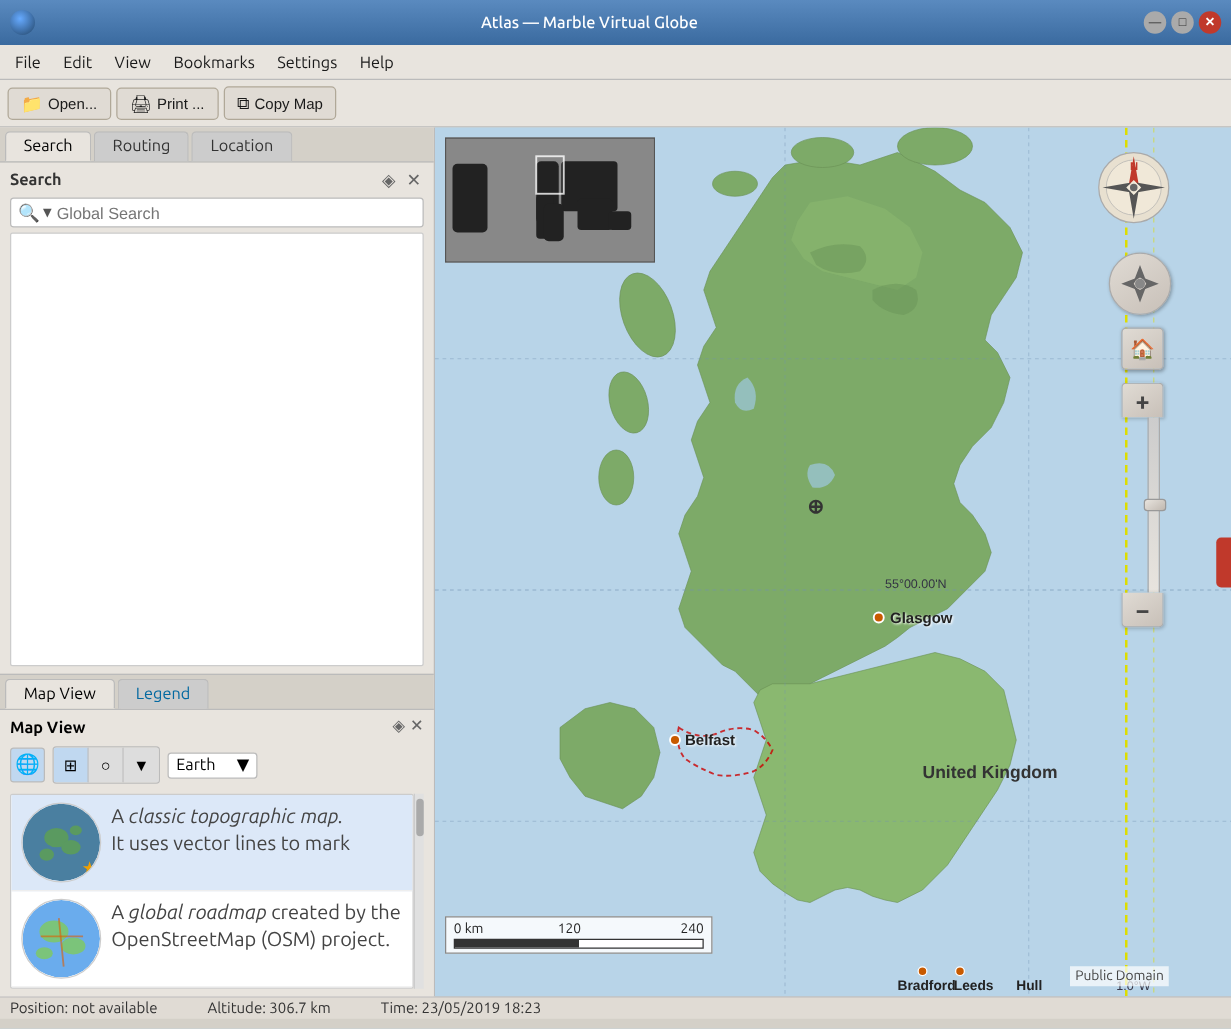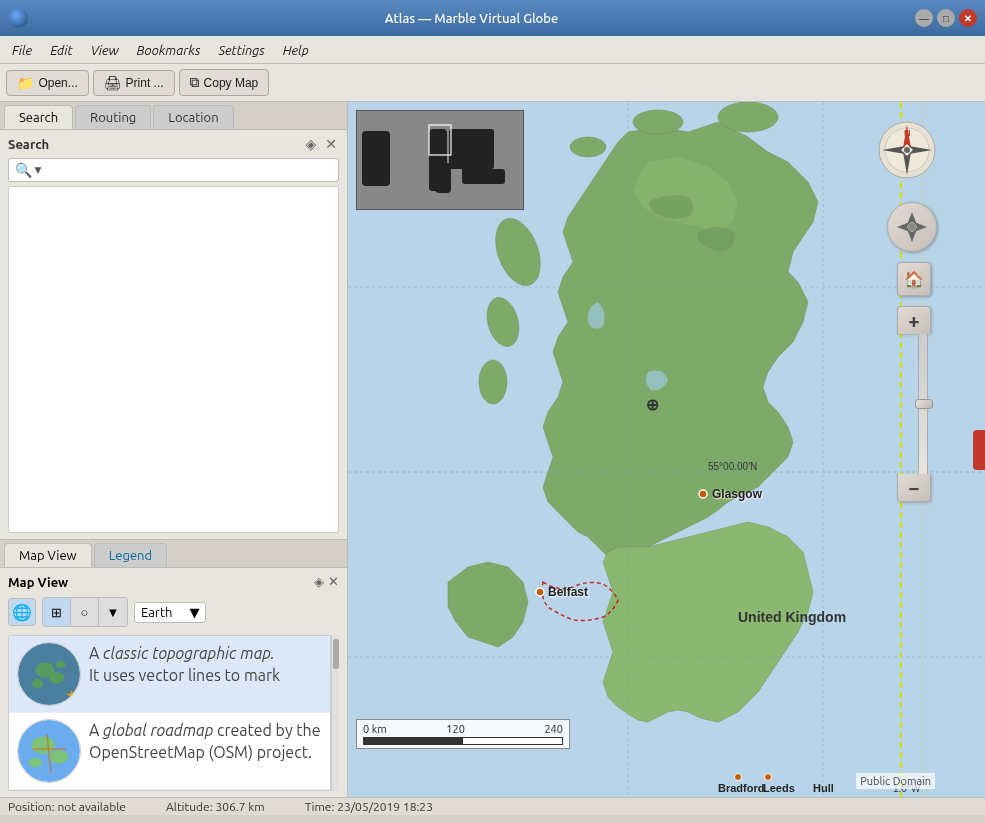--- a/index.html
+++ b/index.html
@@ -33,21 +33,20 @@
       padding: 0 4px;
       border-bottom: 1px solid #bbb;
       gap: 2px;
     }
     .menu-item {
       padding: 3px 8px;
       cursor: pointer;
       border-radius: 3px;
       font-size: 13px;
       color: #1a1a1a;
-      font-style: italic;
     }
 
     
     .toolbar {
       background: #e8e4de;
       height: 38px;
       display: flex;
       align-items: center;
       padding: 0 6px;
       gap: 4px;
@@ -402,20 +401,21 @@
         <div class="search-header-icons">
           <span class="icon-pin">◈</span>
           <span class="icon-x">✕</span>
         </div>
       </div>
       <div class="search-input-row">
         <div class="search-icon-area">
           <span class="binoculars-icon">🔍</span>
           <span class="dropdown-arrow">▼</span>
         </div>
+        <input class="search-input" type="text" placeholder="Global Search" style="">
       </div>
       <div class="search-results-area"></div>
     </div>
 
     <div class="bottom-tabs-row">
       <div class="bottom-tab active">Map View</div>
       <div class="bottom-tab">Legend</div>
     </div>
 
     <div class="map-view-panel">
@@ -599,21 +599,21 @@
     </div>
 
     <div style="position:absolute;right:54px;top:204px;width:34px;height:28px;background:linear-gradient(145deg,#e0dbd4,#c8c0b8);border:1px solid #aaa;border-radius:4px 4px 0 0;border-bottom:none;display:flex;align-items:center;justify-content:center;cursor:pointer;font-size:20px;font-weight:bold;color:#444;box-shadow:1px 1px 3px rgba(0,0,0,0.2);">+</div>
 
     <div style="position:absolute;right:57px;top:232px;width:10px;height:140px;background:linear-gradient(to bottom,#ccc,#e8e4de);border:1px solid #aaa;border-top:none;border-bottom:none;cursor:pointer;">
       <div style="width:18px;height:10px;background:linear-gradient(145deg,#e8e4de,#c0b8b0);border:1px solid #999;border-radius:3px;position:absolute;left:-4px;top:50%;transform:translateY(-50%);"></div>
     </div>
 
     <div style="position:absolute;right:54px;top:372px;width:34px;height:28px;background:linear-gradient(145deg,#e0dbd4,#c8c0b8);border:1px solid #aaa;border-radius:0 0 4px 4px;border-top:none;display:flex;align-items:center;justify-content:center;cursor:pointer;font-size:20px;font-weight:bold;color:#444;box-shadow:1px 1px 3px rgba(0,0,0,0.2);">−</div>
 
-    <div style="position:absolute;bottom:48px;left:8px;background:rgba(255,255,255,0.85);border:1px solid #888;padding:3px 6px;font-size:11px;color:#222;">
+    <div style="position:absolute;bottom:34px;left:8px;background:rgba(255,255,255,0.85);border:1px solid #888;padding:3px 6px;font-size:11px;color:#222;">
       <div class="scale-bar-inner">
         <div class="scale-labels">
           <span>0 km</span>
           <span style="">120</span>
           <span style="margin-left:20px;">240</span>
         </div>
         <div class="scale-graphic"></div>
       </div>
     </div>
 

